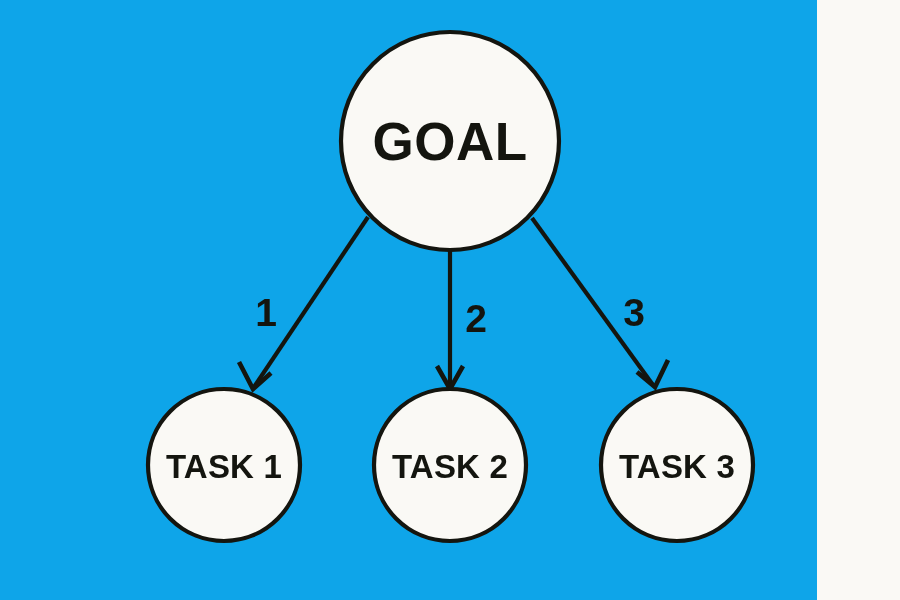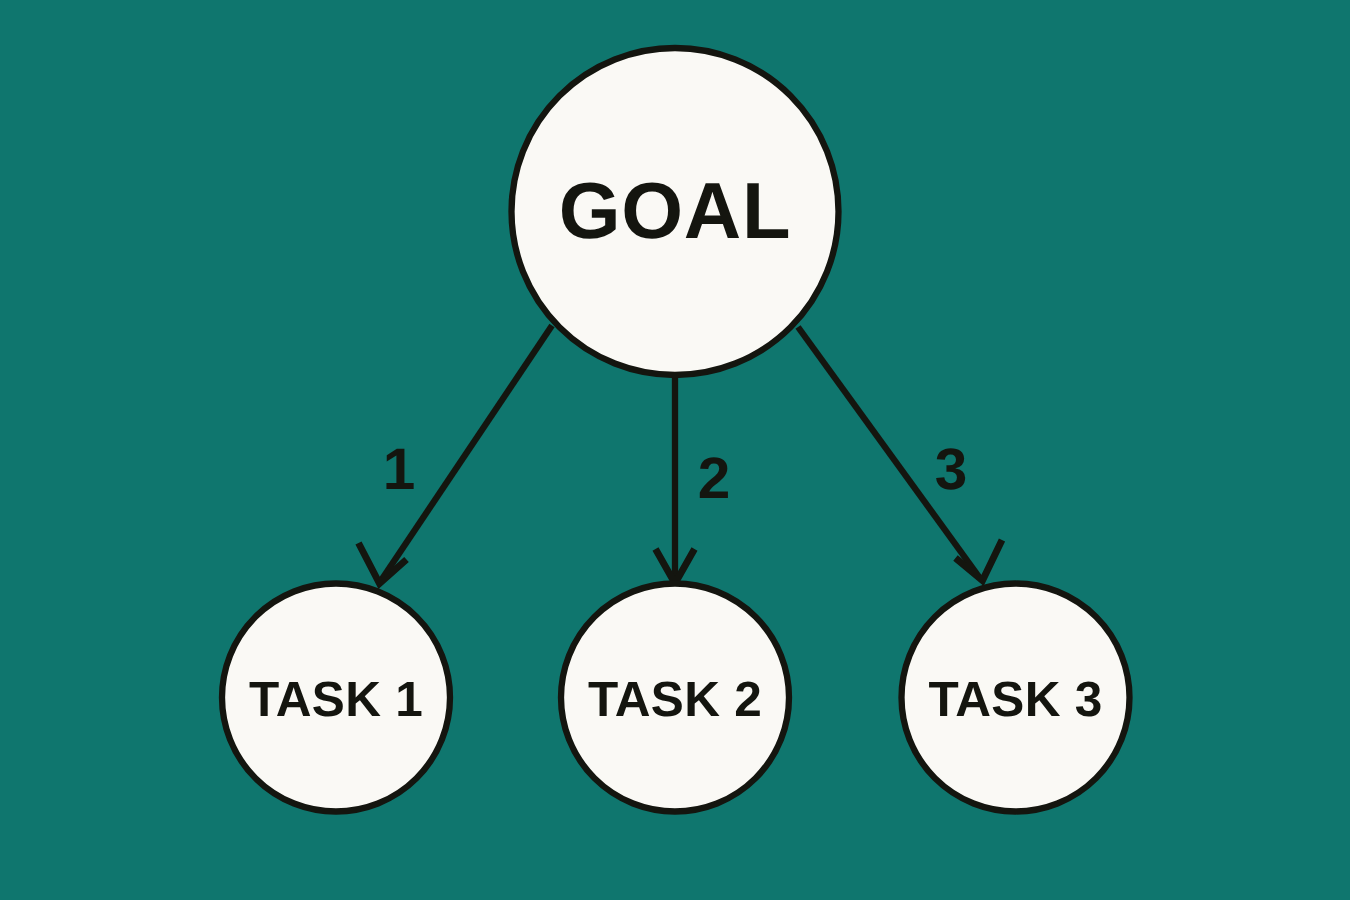--- a/index.html
+++ b/index.html
@@ -9,23 +9,24 @@
   }
   body {
     width: 900px;
     height: 600px;
     overflow: hidden;
     background: #faf9f5;
     font-family: "Liberation Sans", sans-serif;
   }
   #diagram-canvas {
     position: relative;
-    width: 900px;
+    width: 802px;
     height: 600px;
-    background: #0f766e;
+    background: #0ea5e9;
+    padding-left: 15px;
   }
   #diagram-svg {
     position: absolute;
     top: 0;
     left: 0;
     width: 900px;
     height: 600px;
     display: block;
   }
   .node-circle {

